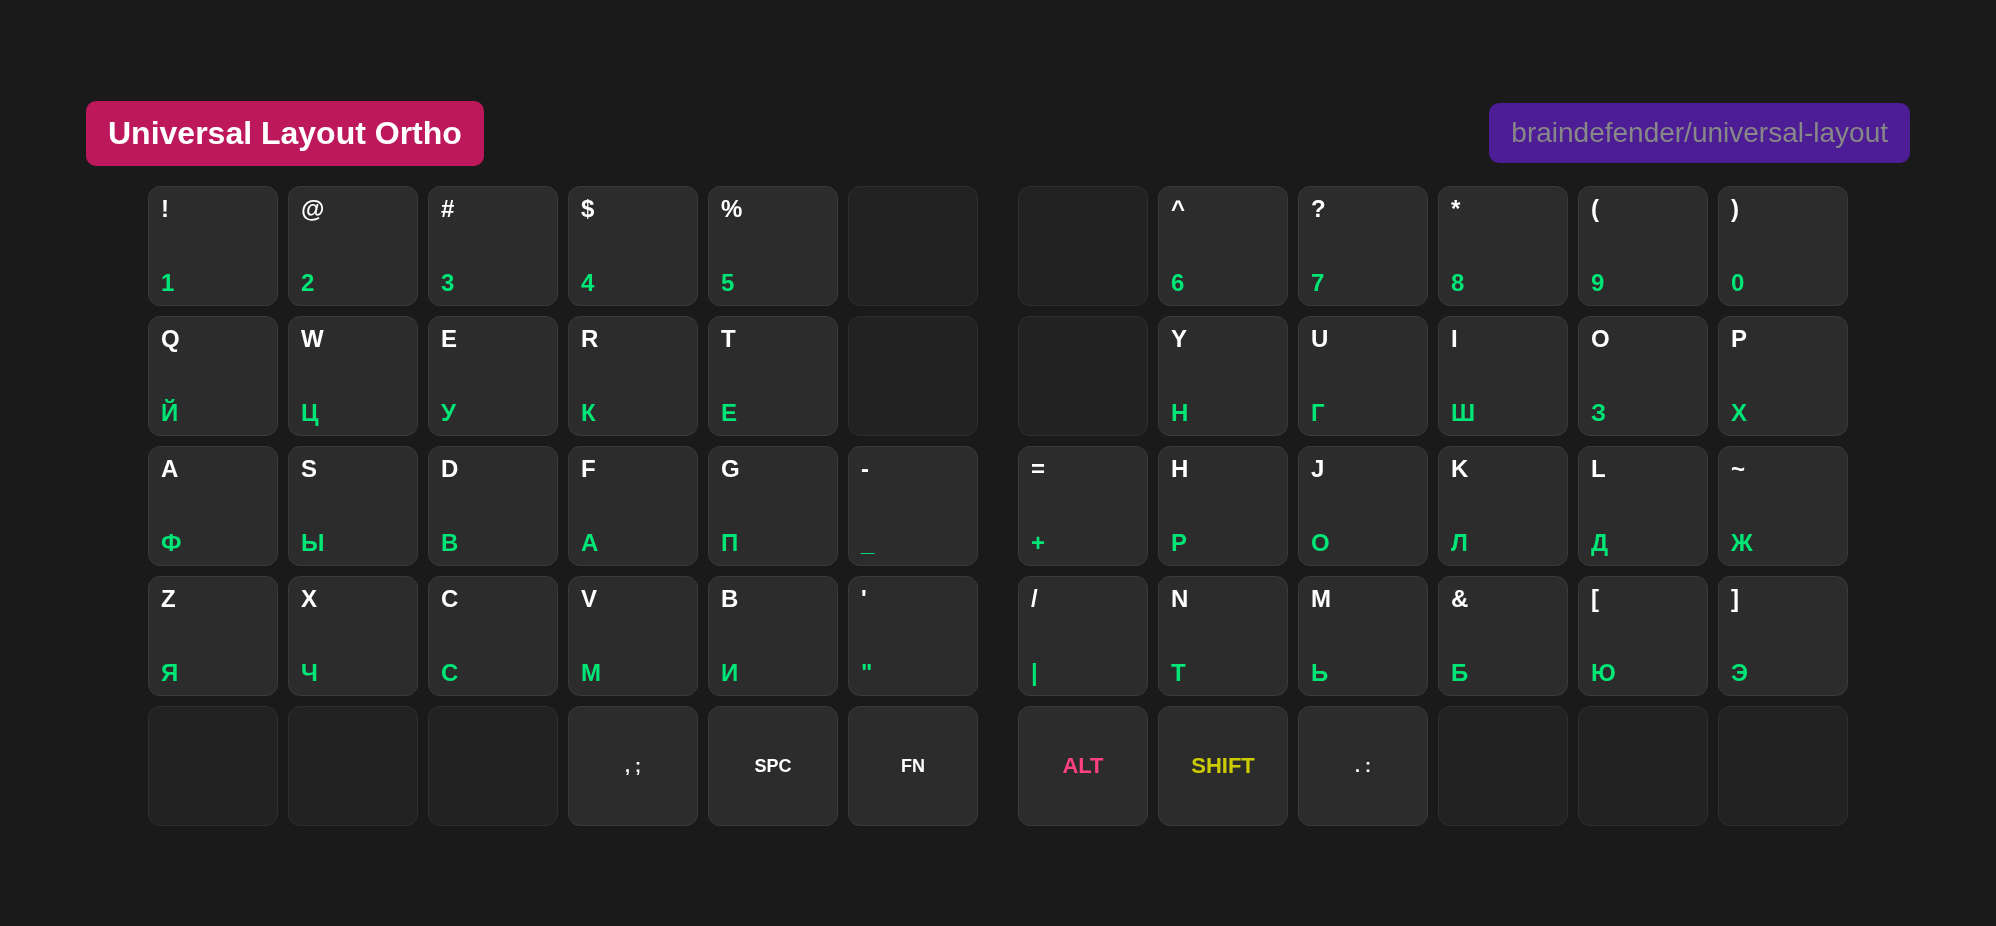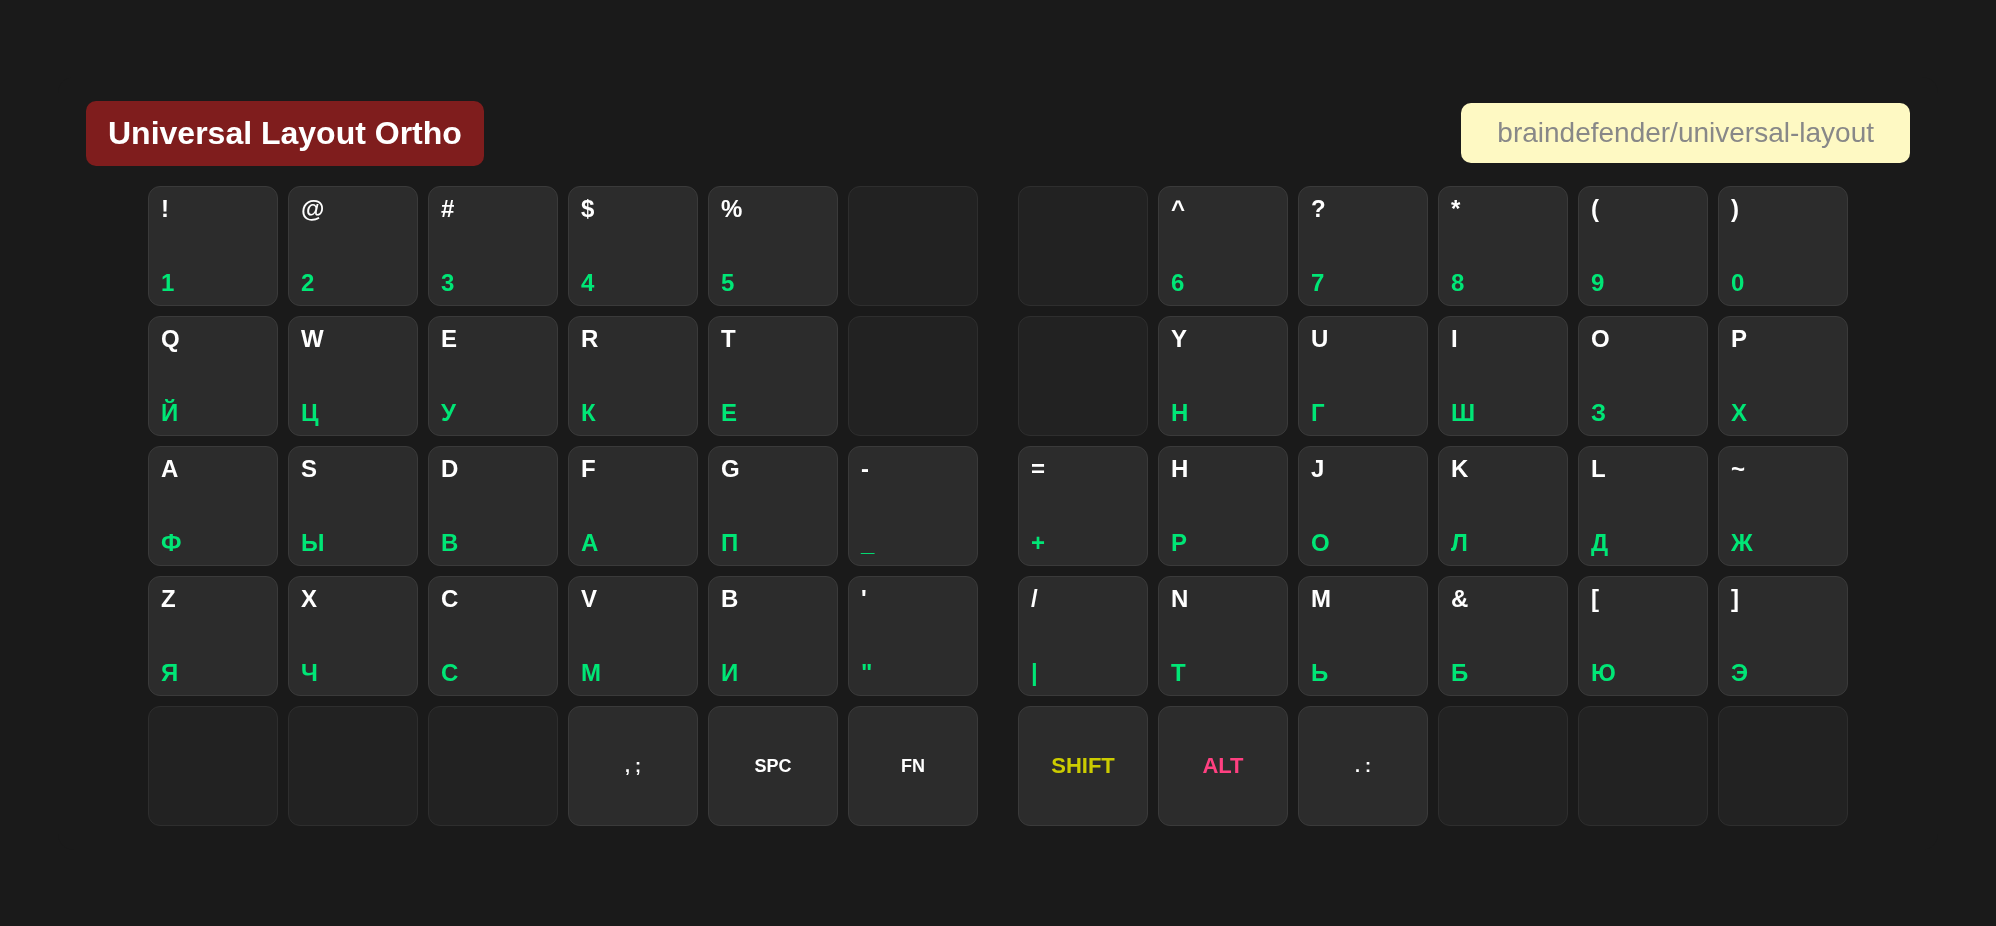--- a/index.html
+++ b/index.html
@@ -24,35 +24,35 @@
     }
 
     .header {
       display: flex;
       justify-content: space-between;
       align-items: center;
       margin-bottom: 20px;
     }
 
     .title-box {
-      background-color: #7f1d1d;
+      background-color: #be185d;
       border-radius: 10px;
       padding: 14px 22px;
     }
 
     .title-text {
       color: #ffffff;
       font-size: 32px;
       font-weight: 700;
     }
 
     .repo-box {
-      background-color: #fef9c3;
+      background-color: #4c1d95;
       border-radius: 10px;
-      padding: 14px 36px;
+      padding: 14px 22px;
     }
 
     .repo-text {
       color: #888888;
       font-size: 28px;
       font-weight: 400;
     }
 
     .keyboard-layout {
       display: flex;
@@ -367,25 +367,25 @@
           <div class="key">
             <span class="key-top">[</span>
             <span class="key-bottom">Ю</span>
           </div>
           <div class="key">
             <span class="key-top">]</span>
             <span class="key-bottom">Э</span>
           </div>
         </div>
         <div class="key-row">
+          <div class="key">
+            <div class="alt-label">ALT</div>
+          </div>
           <div class="key key-shift">
             <div class="shift-label">SHIFT</div>
-          </div>
-          <div class="key">
-            <div class="alt-label">ALT</div>
           </div>
           <div class="key key-centered">
             <span class="key-top" style="text-align: center;">. :</span>
           </div>
           <div class="key key-empty"></div>
           <div class="key key-empty"></div>
           <div class="key key-empty"></div>
         </div>
       </div>
   </div>

